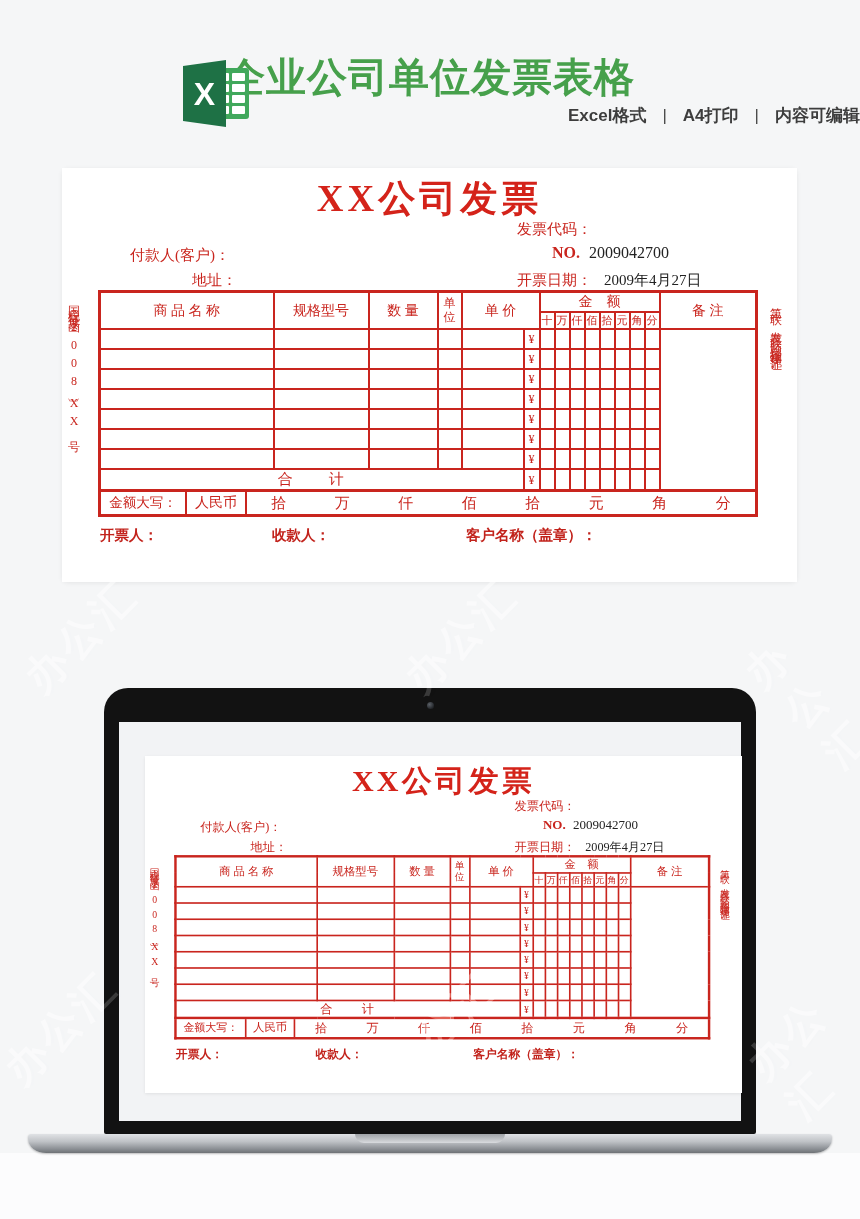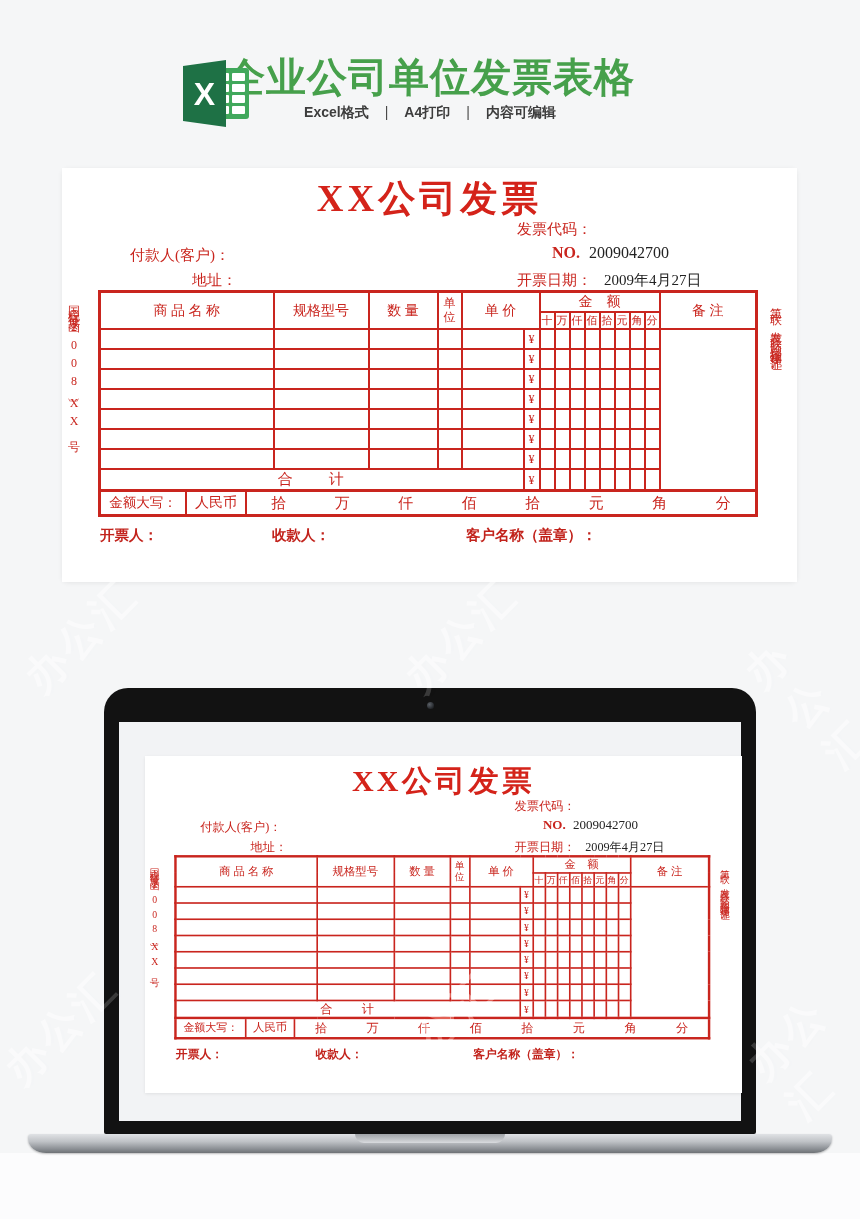--- a/index.html
+++ b/index.html
@@ -15,22 +15,22 @@
   .xl-book { position:absolute; left:0; top:0; width:43px; height:67px; background:#1e7145;
     clip-path:polygon(0 9%, 100% 0, 100% 100%, 0 91%); z-index:2;
     display:flex; align-items:center; justify-content:center; }
   .xl-book span { color:#fff; font-weight:bold; font-size:32px; line-height:1; }
   .xl-sheet { position:absolute; right:0; top:8px; width:31px; height:51px; background:#41a85c;
     border-radius:3px; z-index:1; padding:5px 4px;
     display:grid; grid-template-columns:7px 1fr; grid-template-rows:repeat(4,1fr); gap:3px; }
   .xl-sheet i { background:#fff; border-radius:1px; }
   .page-title { position:absolute; left:0; top:50px; width:100%; text-align:center;
     font-size:40px; font-weight:bold; color:#46a04b; letter-spacing:1px; }
-  .page-subtitle { position:absolute; left:0; top:104px; width:100%; text-align:center;
-    font-size:14px; font-weight:bold; color:#3d3d3d; }
+  .page-subtitle { position:absolute; left:0; top:104px; width:100%; text-align:right;
+    font-size:17px; font-weight:bold; color:#3d3d3d; }
   .page-subtitle .sep { margin:0 16px; color:#4a4a4a; font-weight:normal; }
   
   .invoice { position:relative; width:735px; height:414px; background:#fff;
     font-family:"Liberation Serif","DejaVu Serif",serif; color:#c9251e; }
   .inv-title { position:absolute; left:0; top:6px; width:100%; text-align:center;
     font-size:37px; font-weight:bold; color:#d4231a; letter-spacing:4px; }
   .inv-label { font-size:15px; color:#c9251e; }
   .m-code  { position:absolute; left:455px; top:52px; }
   .m-payer { position:absolute; left:68px;  top:78px; }
   .m-no    { position:absolute; left:490px; top:76px; }

